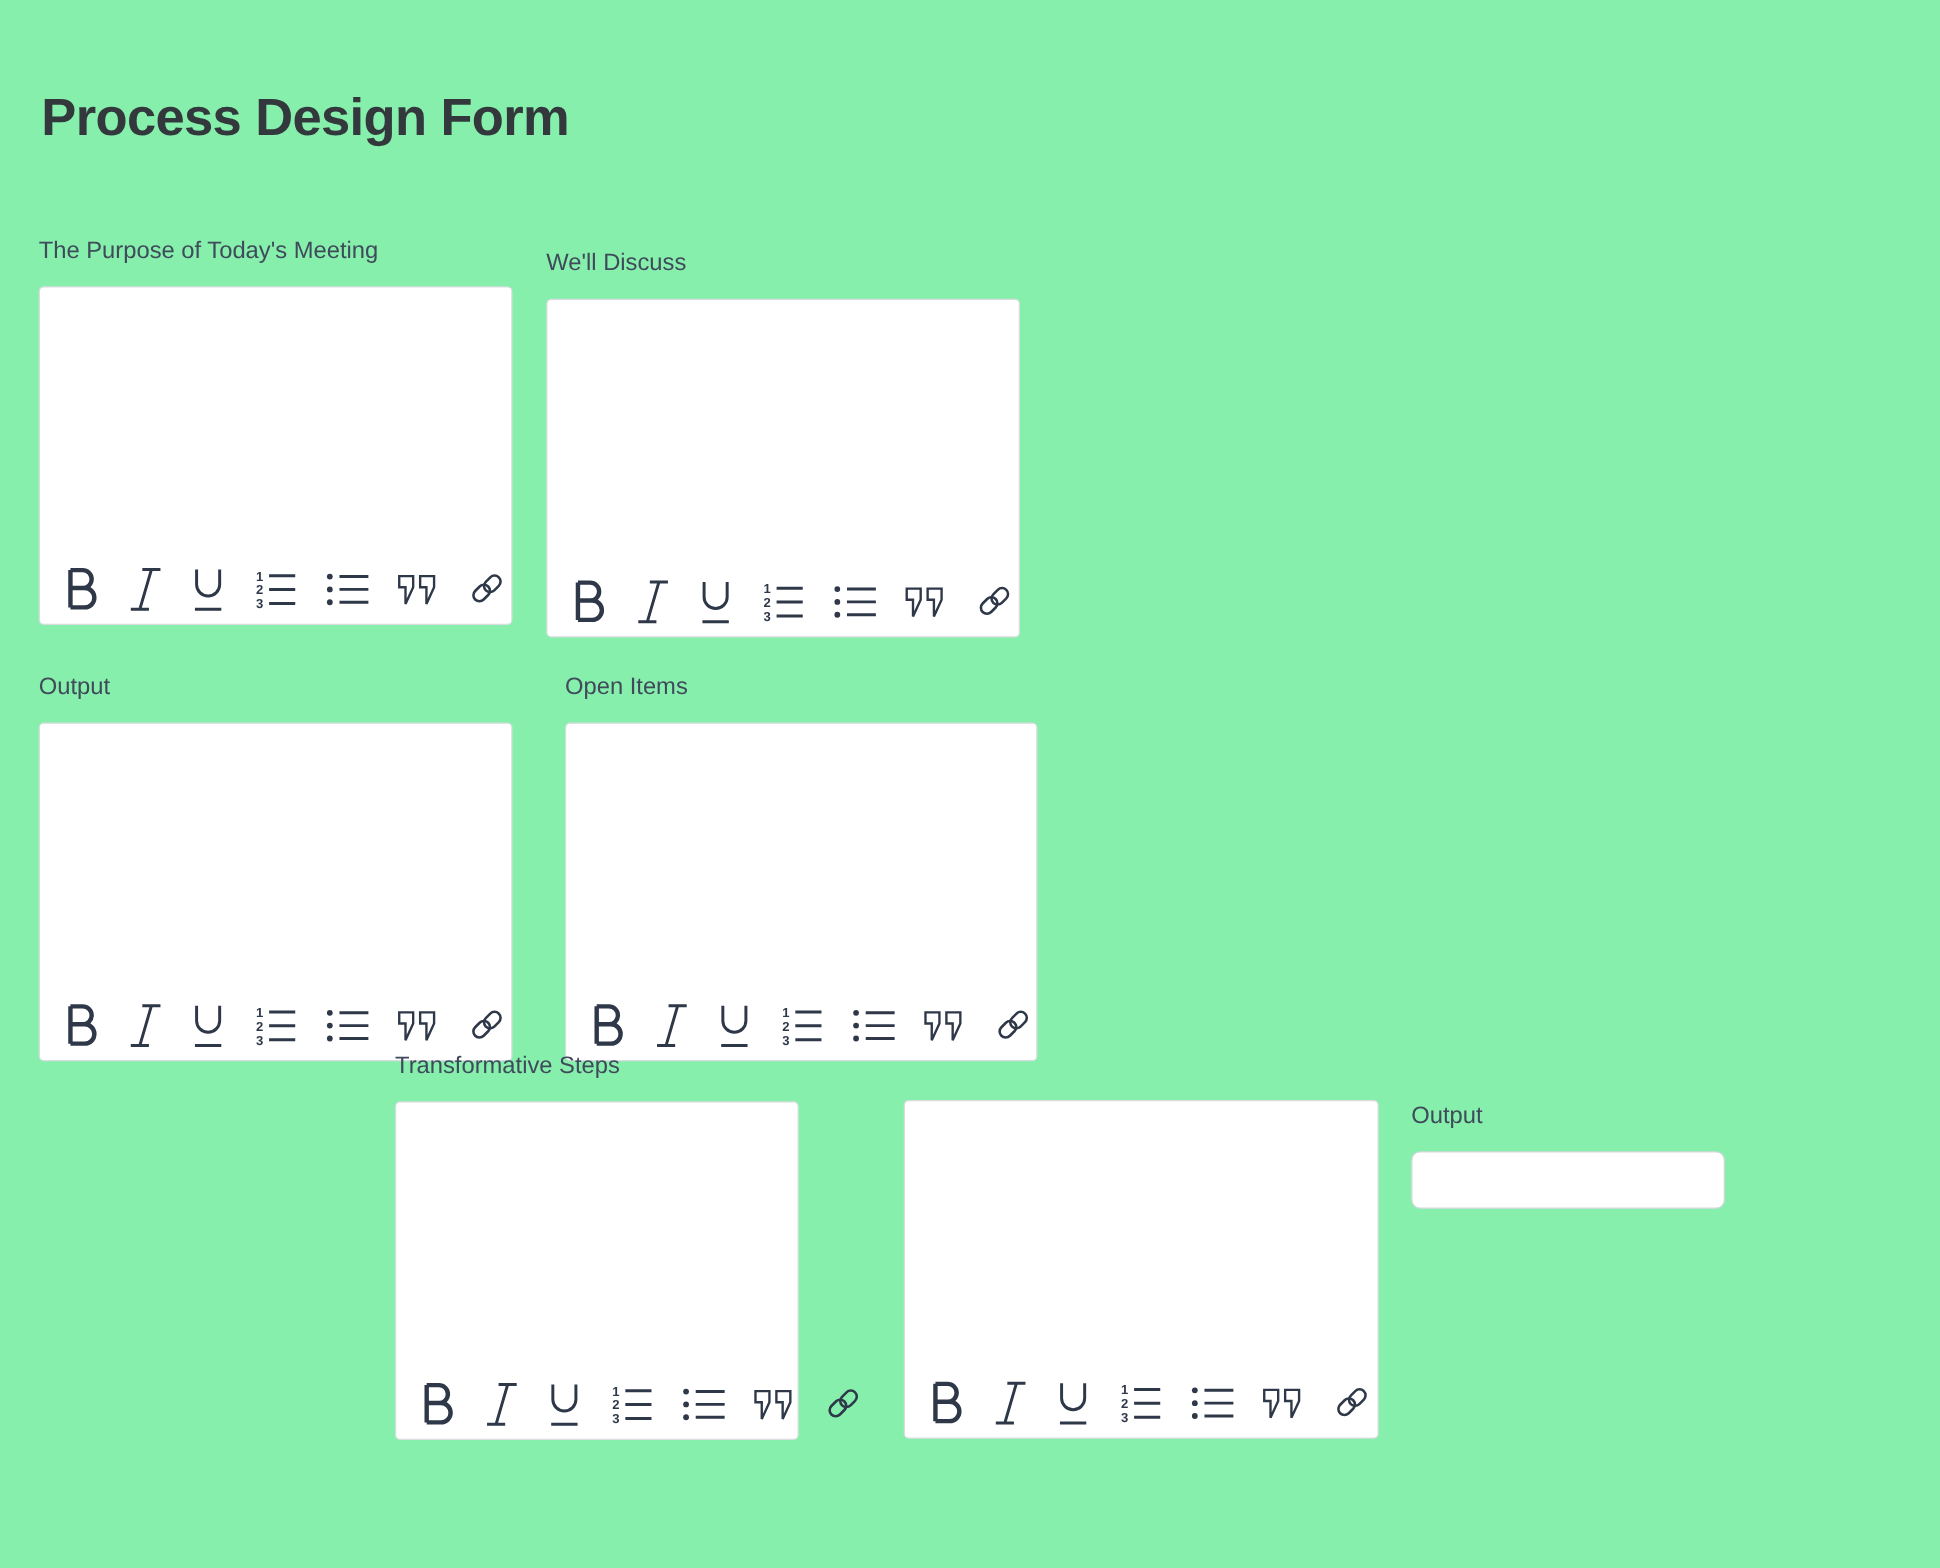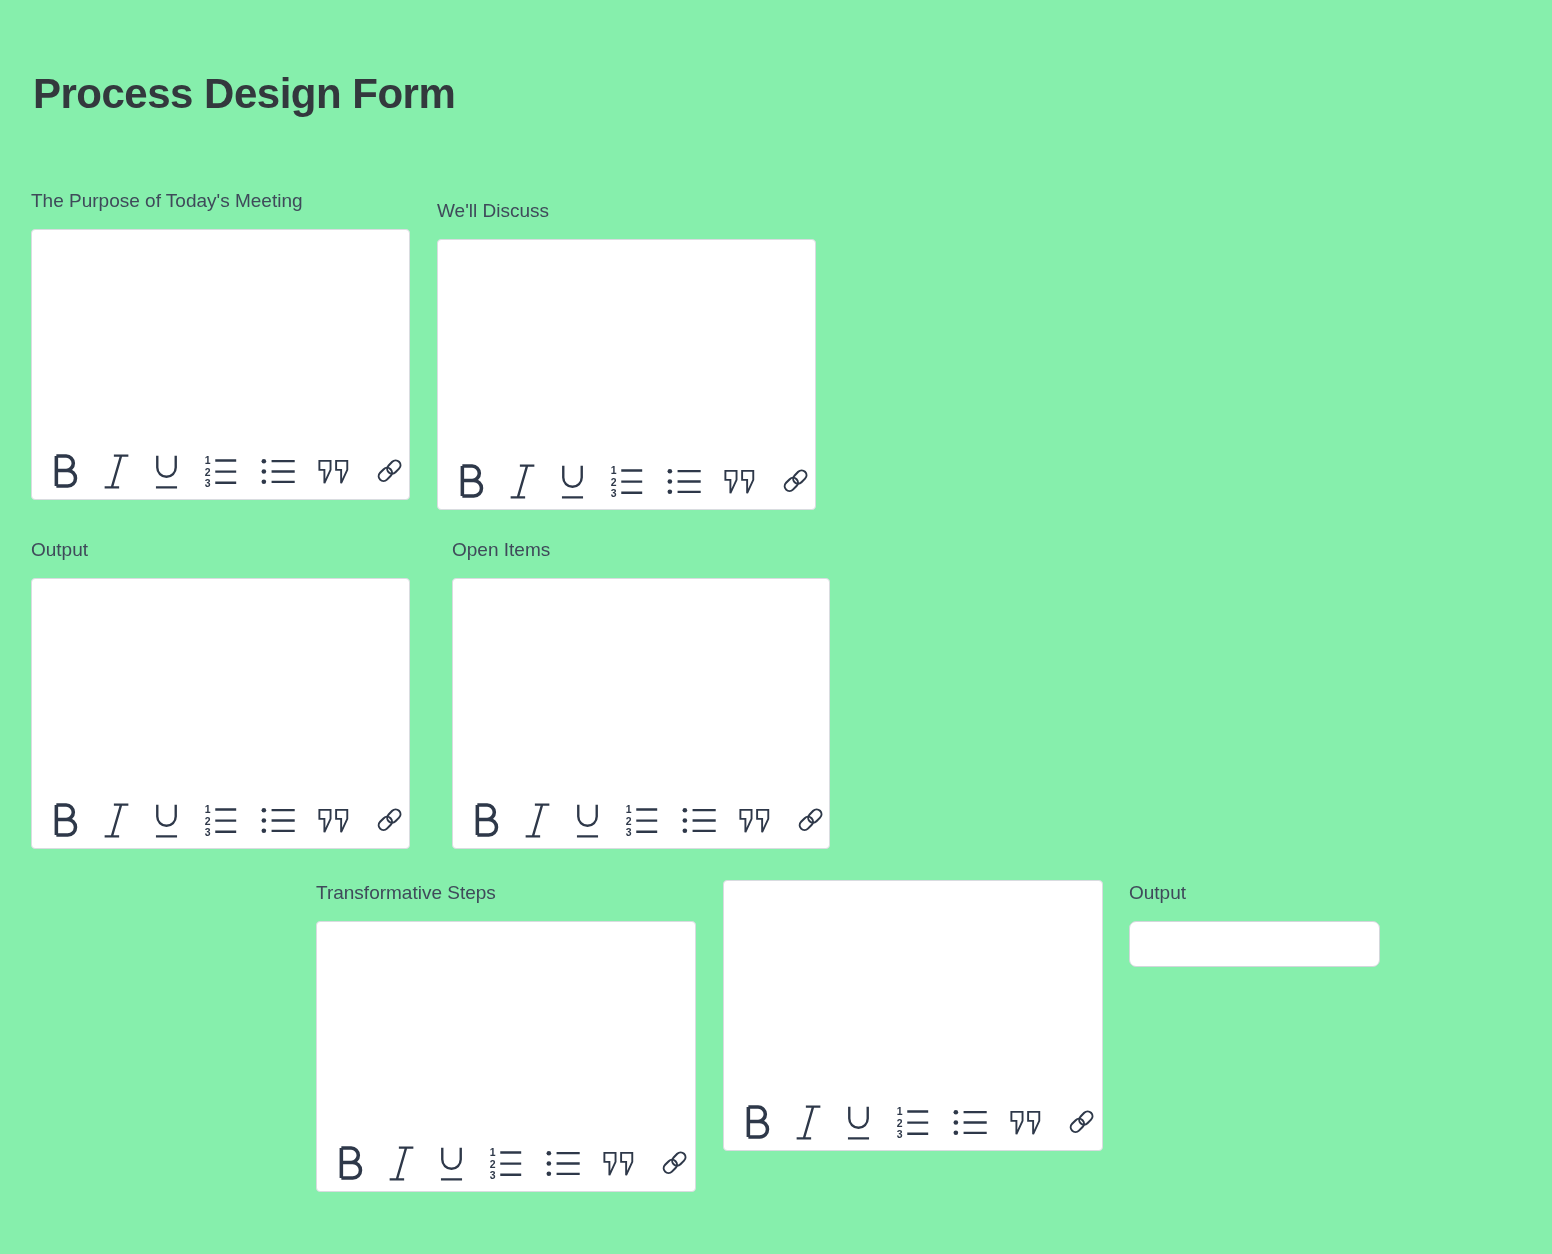--- a/index.html
+++ b/index.html
@@ -277,21 +277,21 @@
         <rect class="stroke" stroke-width="1.8" x="3.5" y="11.75" width="13" height="8.5" rx="4.25" transform="rotate(-45 10 16)"></rect>
         <rect class="stroke" stroke-width="1.8" x="11" y="5.25" width="13" height="8.5" rx="4.25" transform="rotate(-45 17.5 9.5)"></rect>
       </svg>
     </button>
   </div>
 </div>
     </div>
   </div>
 
 
-  <div class="field" style="left:316px;top:880px;width:380px">
+  <div class="field" style="left:316px;top:840px;width:323px">
     <div class="field-label">Transformative Steps</div>
     <div class="rich-box">
       <div class="toolbar-slot">
   <div class="toolbar">
     <button class="tb">
       <svg width="33" height="38" viewBox="0 0 24 28">
         <path class="stroke" stroke-width="2.6" d="M6 3 V25 M6 3 h7.2 a5.3 5.3 0 0 1 0 10.6 H6 M6 13.6 h8.4 a5.7 5.7 0 0 1 0 11.4 H6"></path>
       </svg>
     </button>
     <button class="tb">

